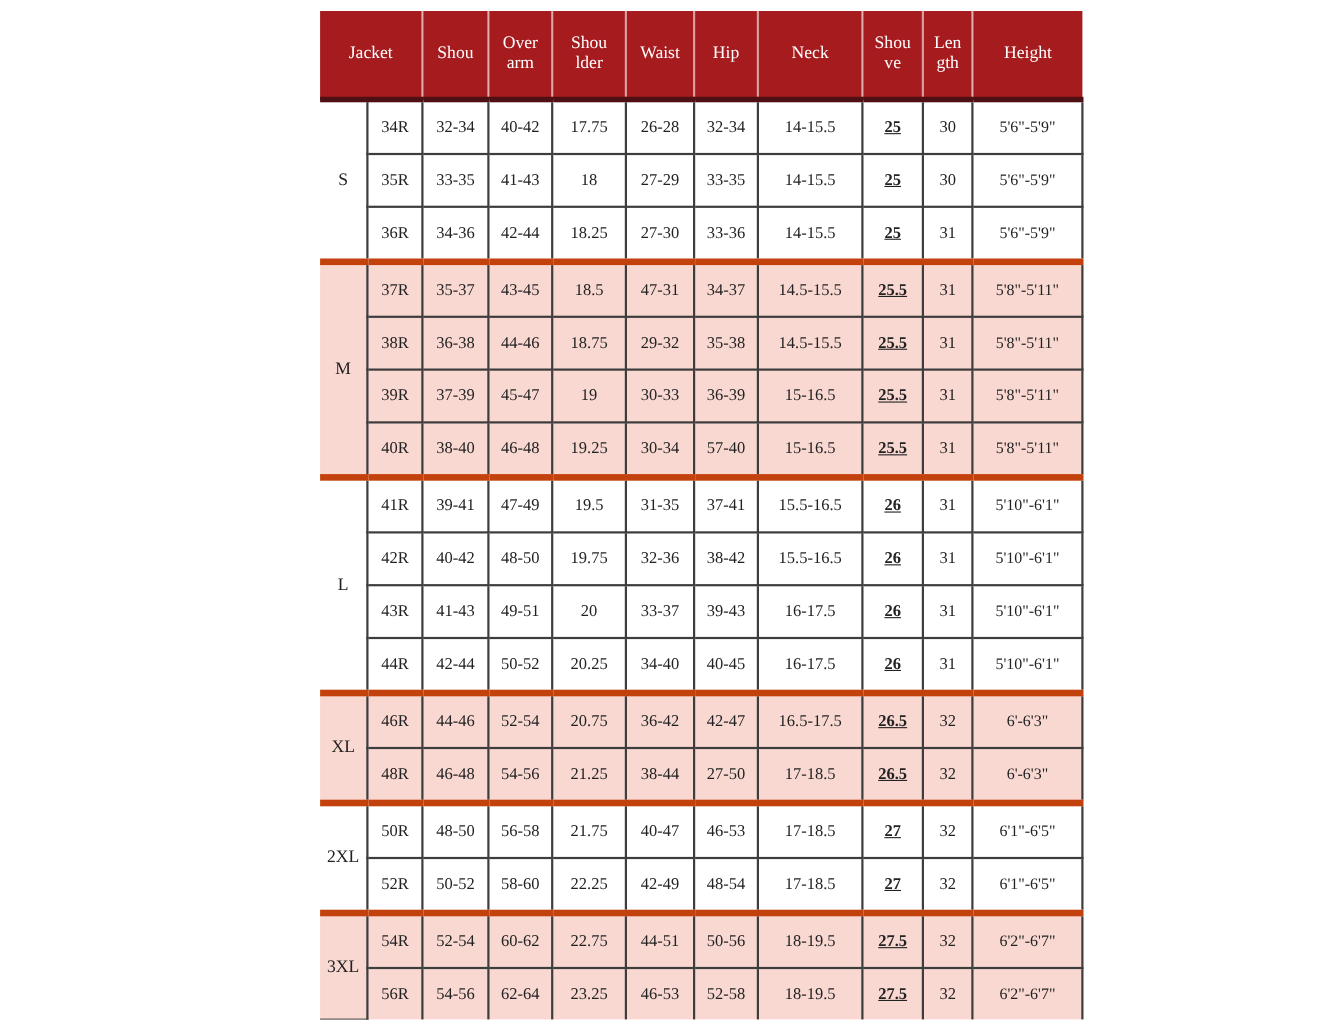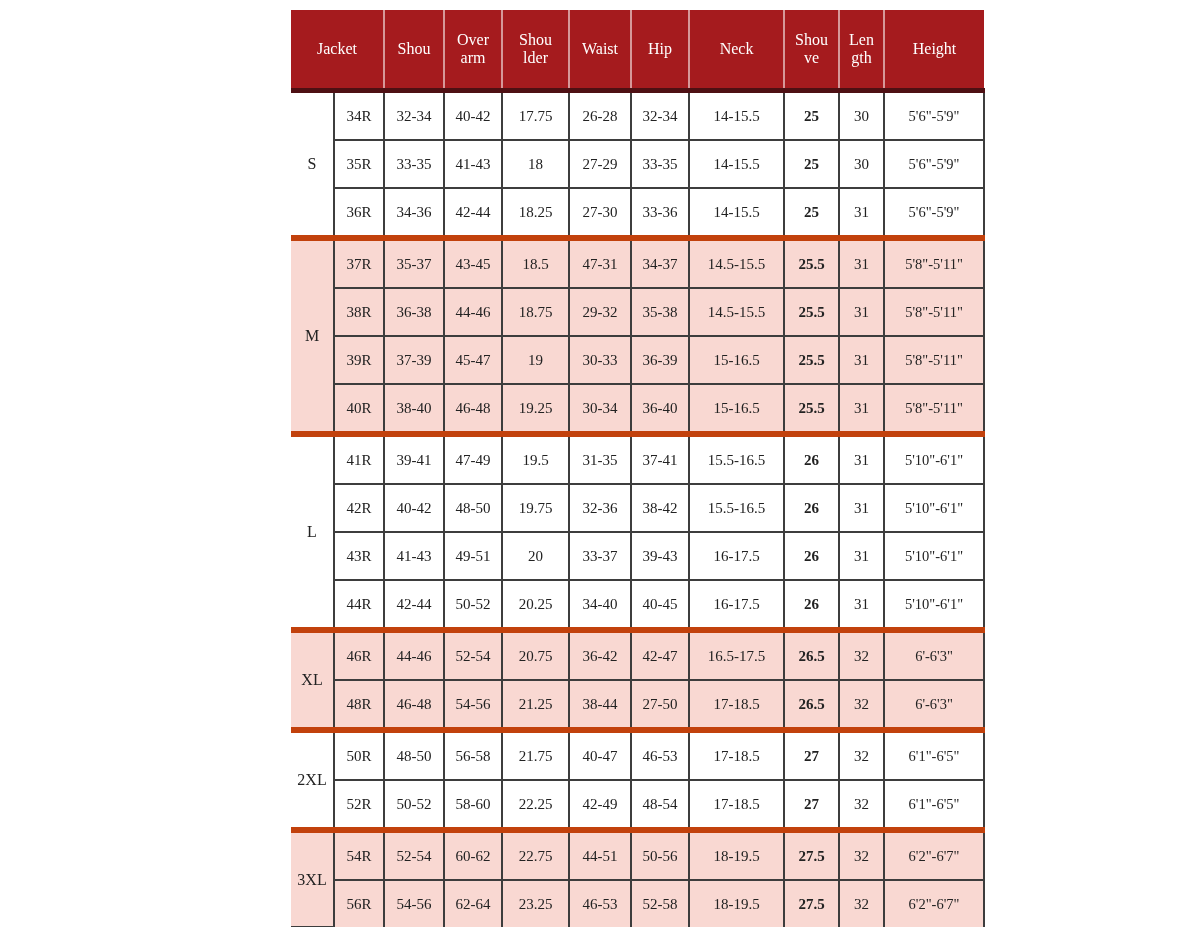--- a/index.html
+++ b/index.html
@@ -26,21 +26,21 @@
     border:2px solid #3d3d3d;
     height:46px;padding:0;text-align:center;vertical-align:middle;
     font-size:15px;color:#222222;background:#ffffff;
   }
   tr.shaded td{background:#f9d8d2;}
   td.group-cell{border-left:none;font-size:16px;}
   thead tr th:first-child, td.group-cell{border-left:none;}
   tbody tr:first-child td{border-top:none;text-align:center;}
   tbody tr:last-child td{border-bottom:none;}
   tr.group-start td{border-top:6px solid #c2410c;}
-  td.c-sleeve{font-weight:bold;}
+  td.c-sleeve{font-weight:bold;text-decoration:underline;}
   td.c-height{font-size:14.5px;}
 </style>
 </head>
 <body>
 
 <div class="stage">
   <table class="size-chart">
     <colgroup>
       <col style="width:43px">
         <col style="width:50px">
@@ -146,21 +146,21 @@
           <td class="c-sleeve">25.5</td>
           <td class="c-length">31</td>
           <td class="c-height">5'8"-5'11"</td>
         </tr>
         <tr class="shaded">
           <td class="c-jacket-size">40R</td>
           <td class="c-chest">38-40</td>
           <td class="c-overarm">46-48</td>
           <td class="c-shoulder">19.25</td>
           <td class="c-waist">30-34</td>
-          <td class="c-hip">36-40</td>
+          <td class="c-hip">57-40</td>
           <td class="c-neck">15-16.5</td>
           <td class="c-sleeve">25.5</td>
           <td class="c-length">31</td>
           <td class="c-height">5'8"-5'11"</td>
         </tr>
         <tr class=" group-start">
           <td rowspan="4" class="group-cell">L</td>
           <td class="c-jacket-size">41R</td>
           <td class="c-chest">39-41</td>
           <td class="c-overarm">47-49</td>

